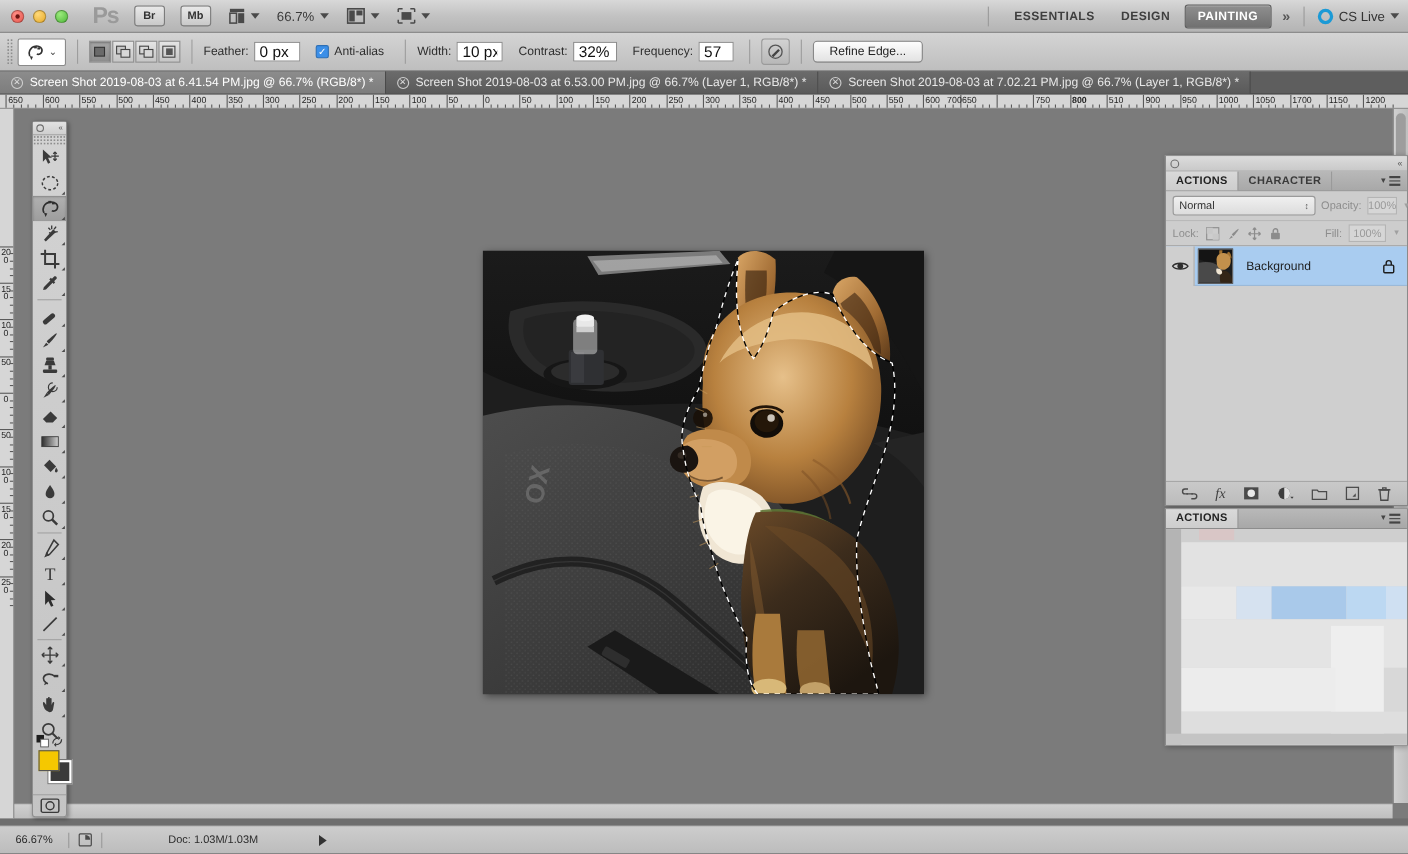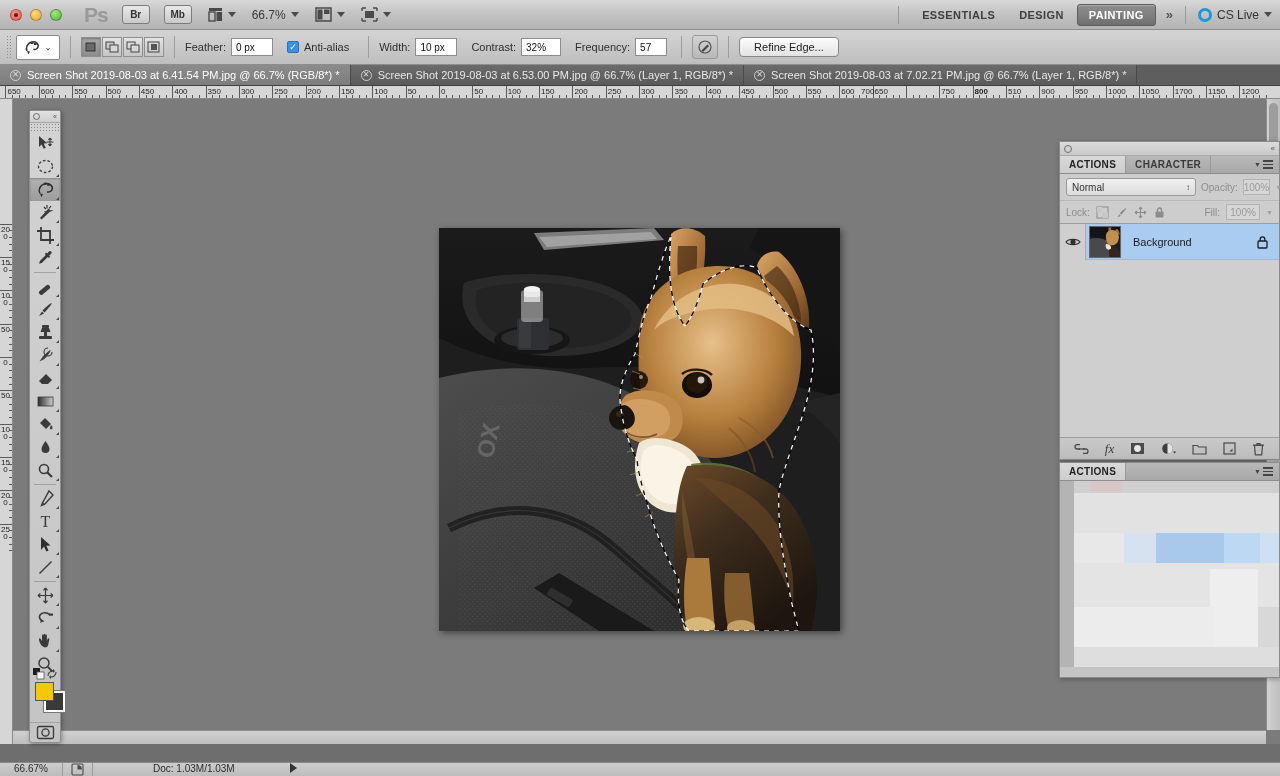--- a/index.html
+++ b/index.html
@@ -69,21 +69,21 @@
   }
   .ob-sep { width:1px; height:22px; background:#9d9d9d; margin:0 10px; }
   .selmode { display:flex; gap:1px; }
   .selmode i {
     width:20px;height:20px;border:1px solid #909090;background:linear-gradient(to bottom,#e4e4e4,#c6c6c6);
     display:inline-block; position:relative;
   }
   .selmode i.on { background:linear-gradient(to bottom,#a8a8a8,#8e8e8e); box-shadow: inset 0 1px 2px rgba(0,0,0,.3); }
   .ob-lab { color:#2e2e2e; font-size:11px; margin-right:5px; }
   .ob-input {
-    border:1px solid #8d8d8d; background:#fff; height:18px; font-size:10px;
+    border:1px solid #8d8d8d; background:#fff; height:18px; font-size:14px;
     padding:0 4px; font-family:"Liberation Sans",sans-serif; color:#111;
     line-height:16px;
   }
   .ob-grp { display:flex; align-items:center; margin-right:14px; }
   .chk { width:12px;height:12px;background:#3b8fe8;border:1px solid #2d6fb5;border-radius:2px;
          display:flex;align-items:center;justify-content:center;color:#fff;font-size:9px;margin-right:5px;}
   .refine-btn {
     border:1px solid #888; border-radius:4px; background:linear-gradient(to bottom,#fdfdfd,#e2e2e2);
     padding:3px 14px; font-size:11px; color:#222;
   }
@@ -194,23 +194,23 @@
   .llock { margin-left:auto; margin-right:10px; }
   .pnl-footer { height:22px; background:linear-gradient(to bottom,#c9c9c9,#bcbcbc);
     border-top:1px solid #9d9d9d; display:flex; align-items:center; justify-content:center; gap:16px; }
 
   .actions-pnl { margin-top:2px; }
   .actions-body { height:196px; position:relative; overflow:hidden; background:#d8d8d8; }
   .px { position:absolute; }
 
   
   .statusbar {
-    position:absolute; bottom:0; left:0; width:1280px; height:14px;
+    position:absolute; bottom:0; left:0; width:1280px; height:26px;
     background:linear-gradient(to bottom,#cdcdcd,#bcbcbc);
-    border-top:1px solid #8a8a8a; display:flex; align-items:flex-start; font-size:10px; color:#2b2b2b;
+    border-top:1px solid #8a8a8a; display:flex; align-items:center; font-size:10px; color:#2b2b2b;
   }
   .sb-zoom { width:62px; text-align:center; }
   .sb-div { width:1px; height:14px; background:#9a9a9a; }
   .sb-doc { padding-left:60px; }
   .sb-arrow { margin-left:55px; width:0;height:0;border-top:5px solid transparent;
     border-bottom:5px solid transparent; border-left:7px solid #333; }
   svg { display:block; }
 </style>
 </head>
 <body>

